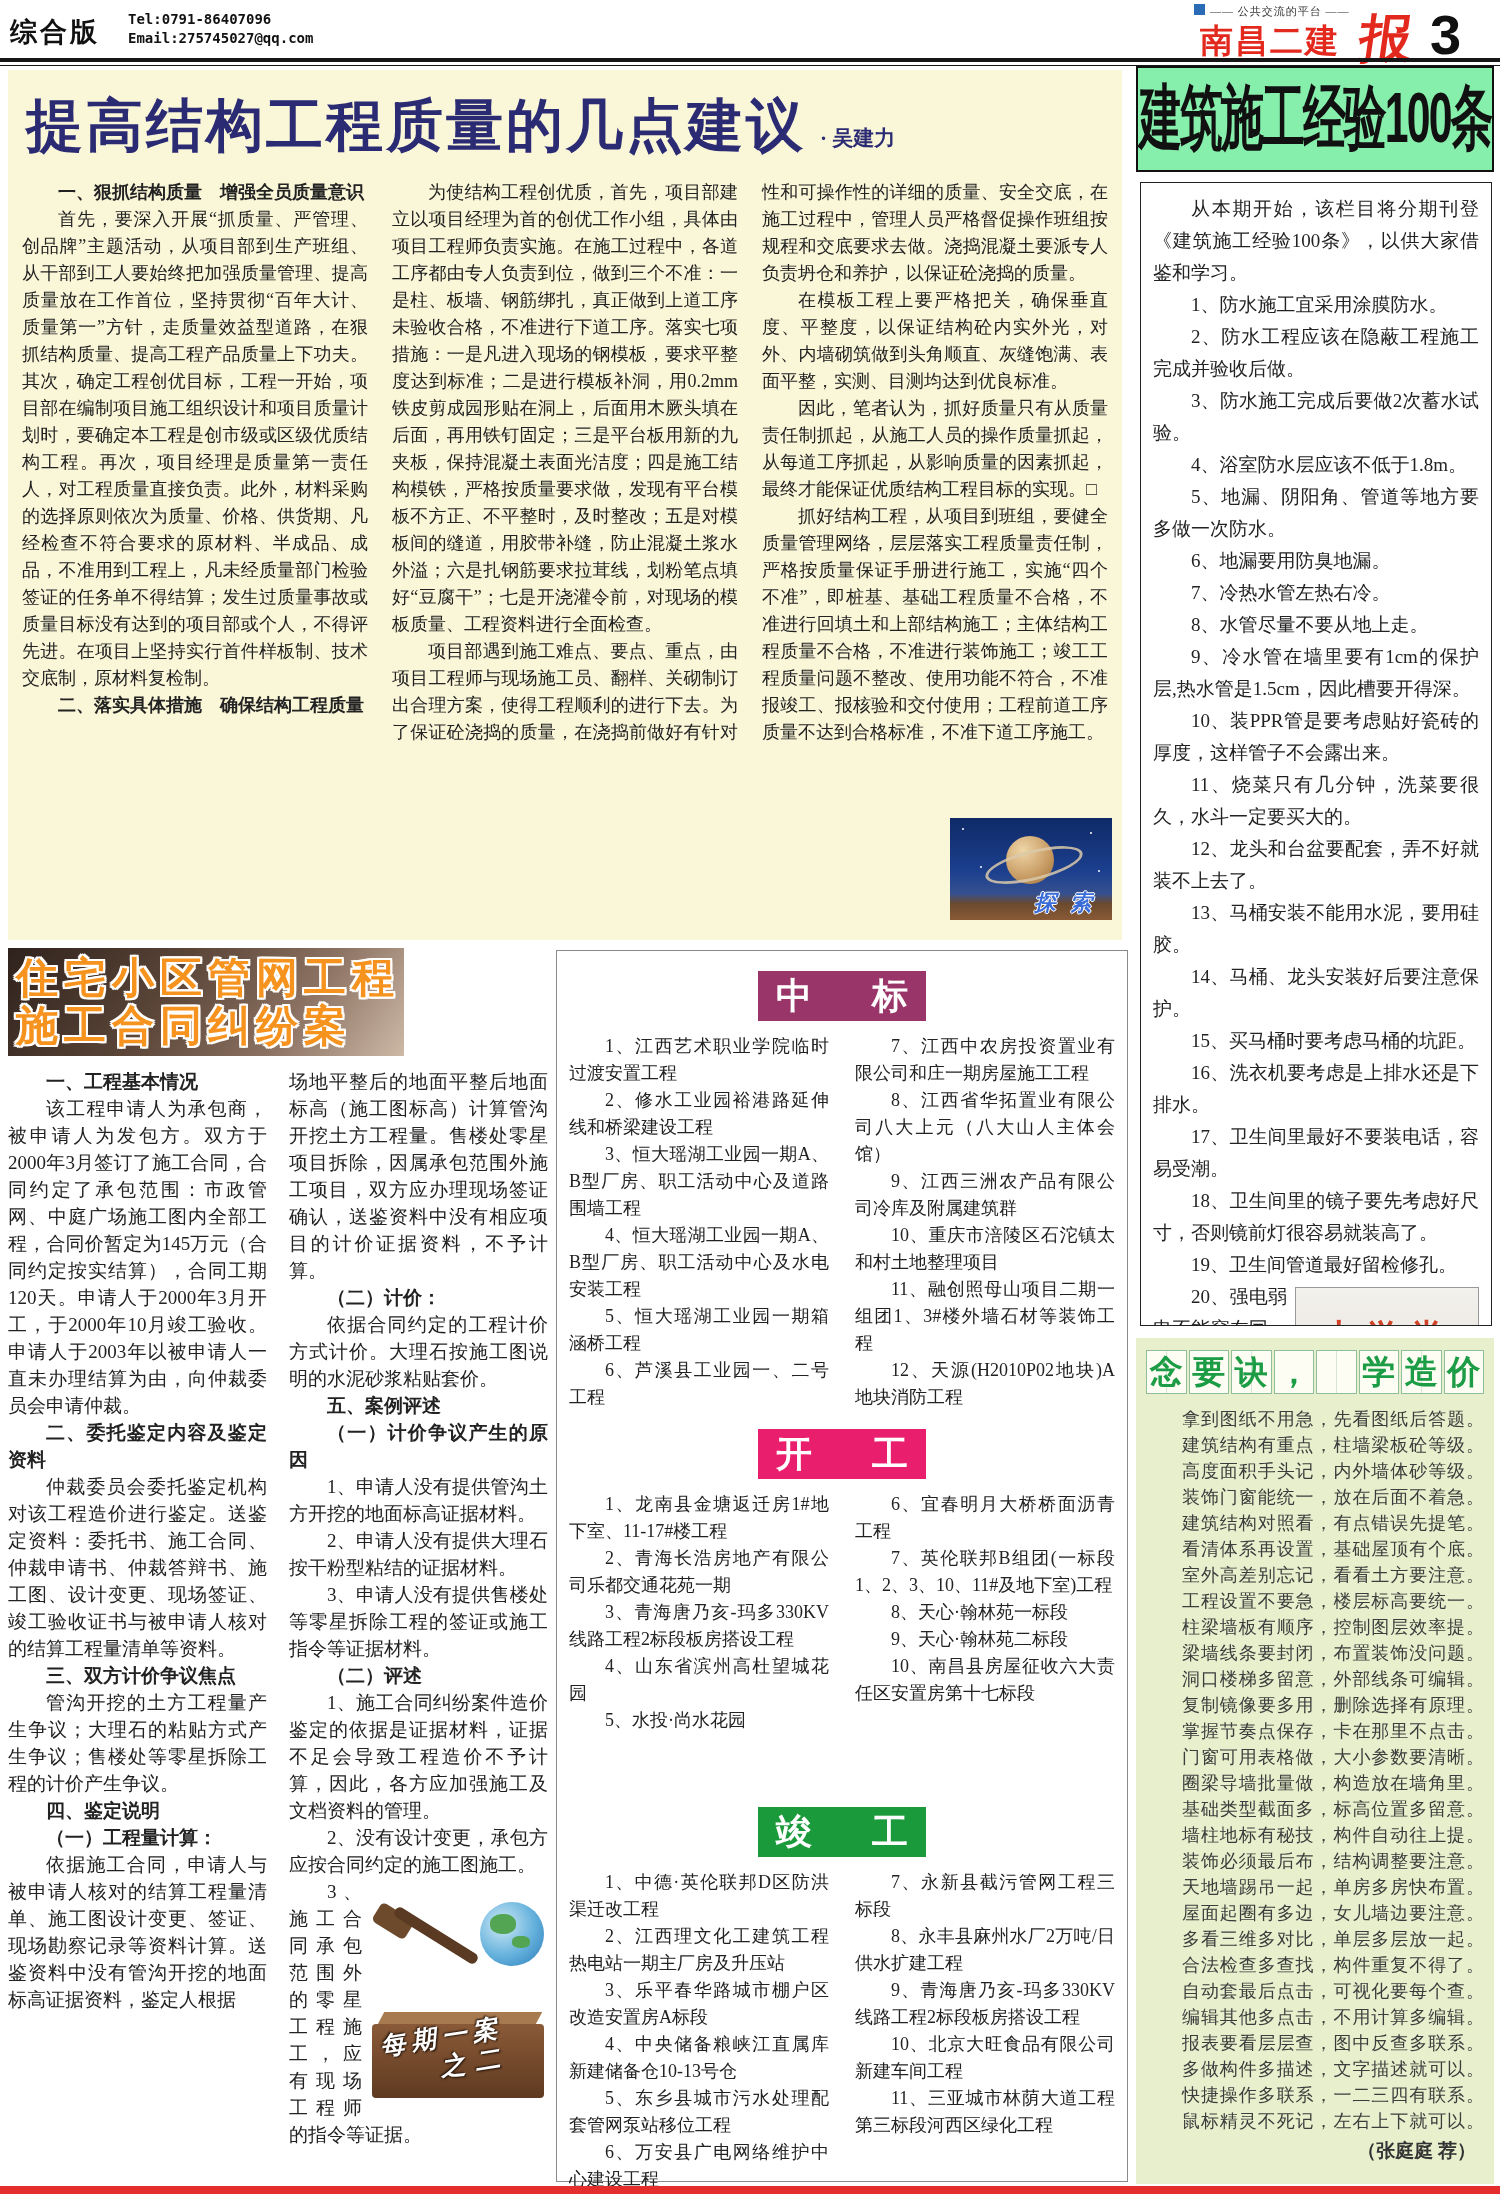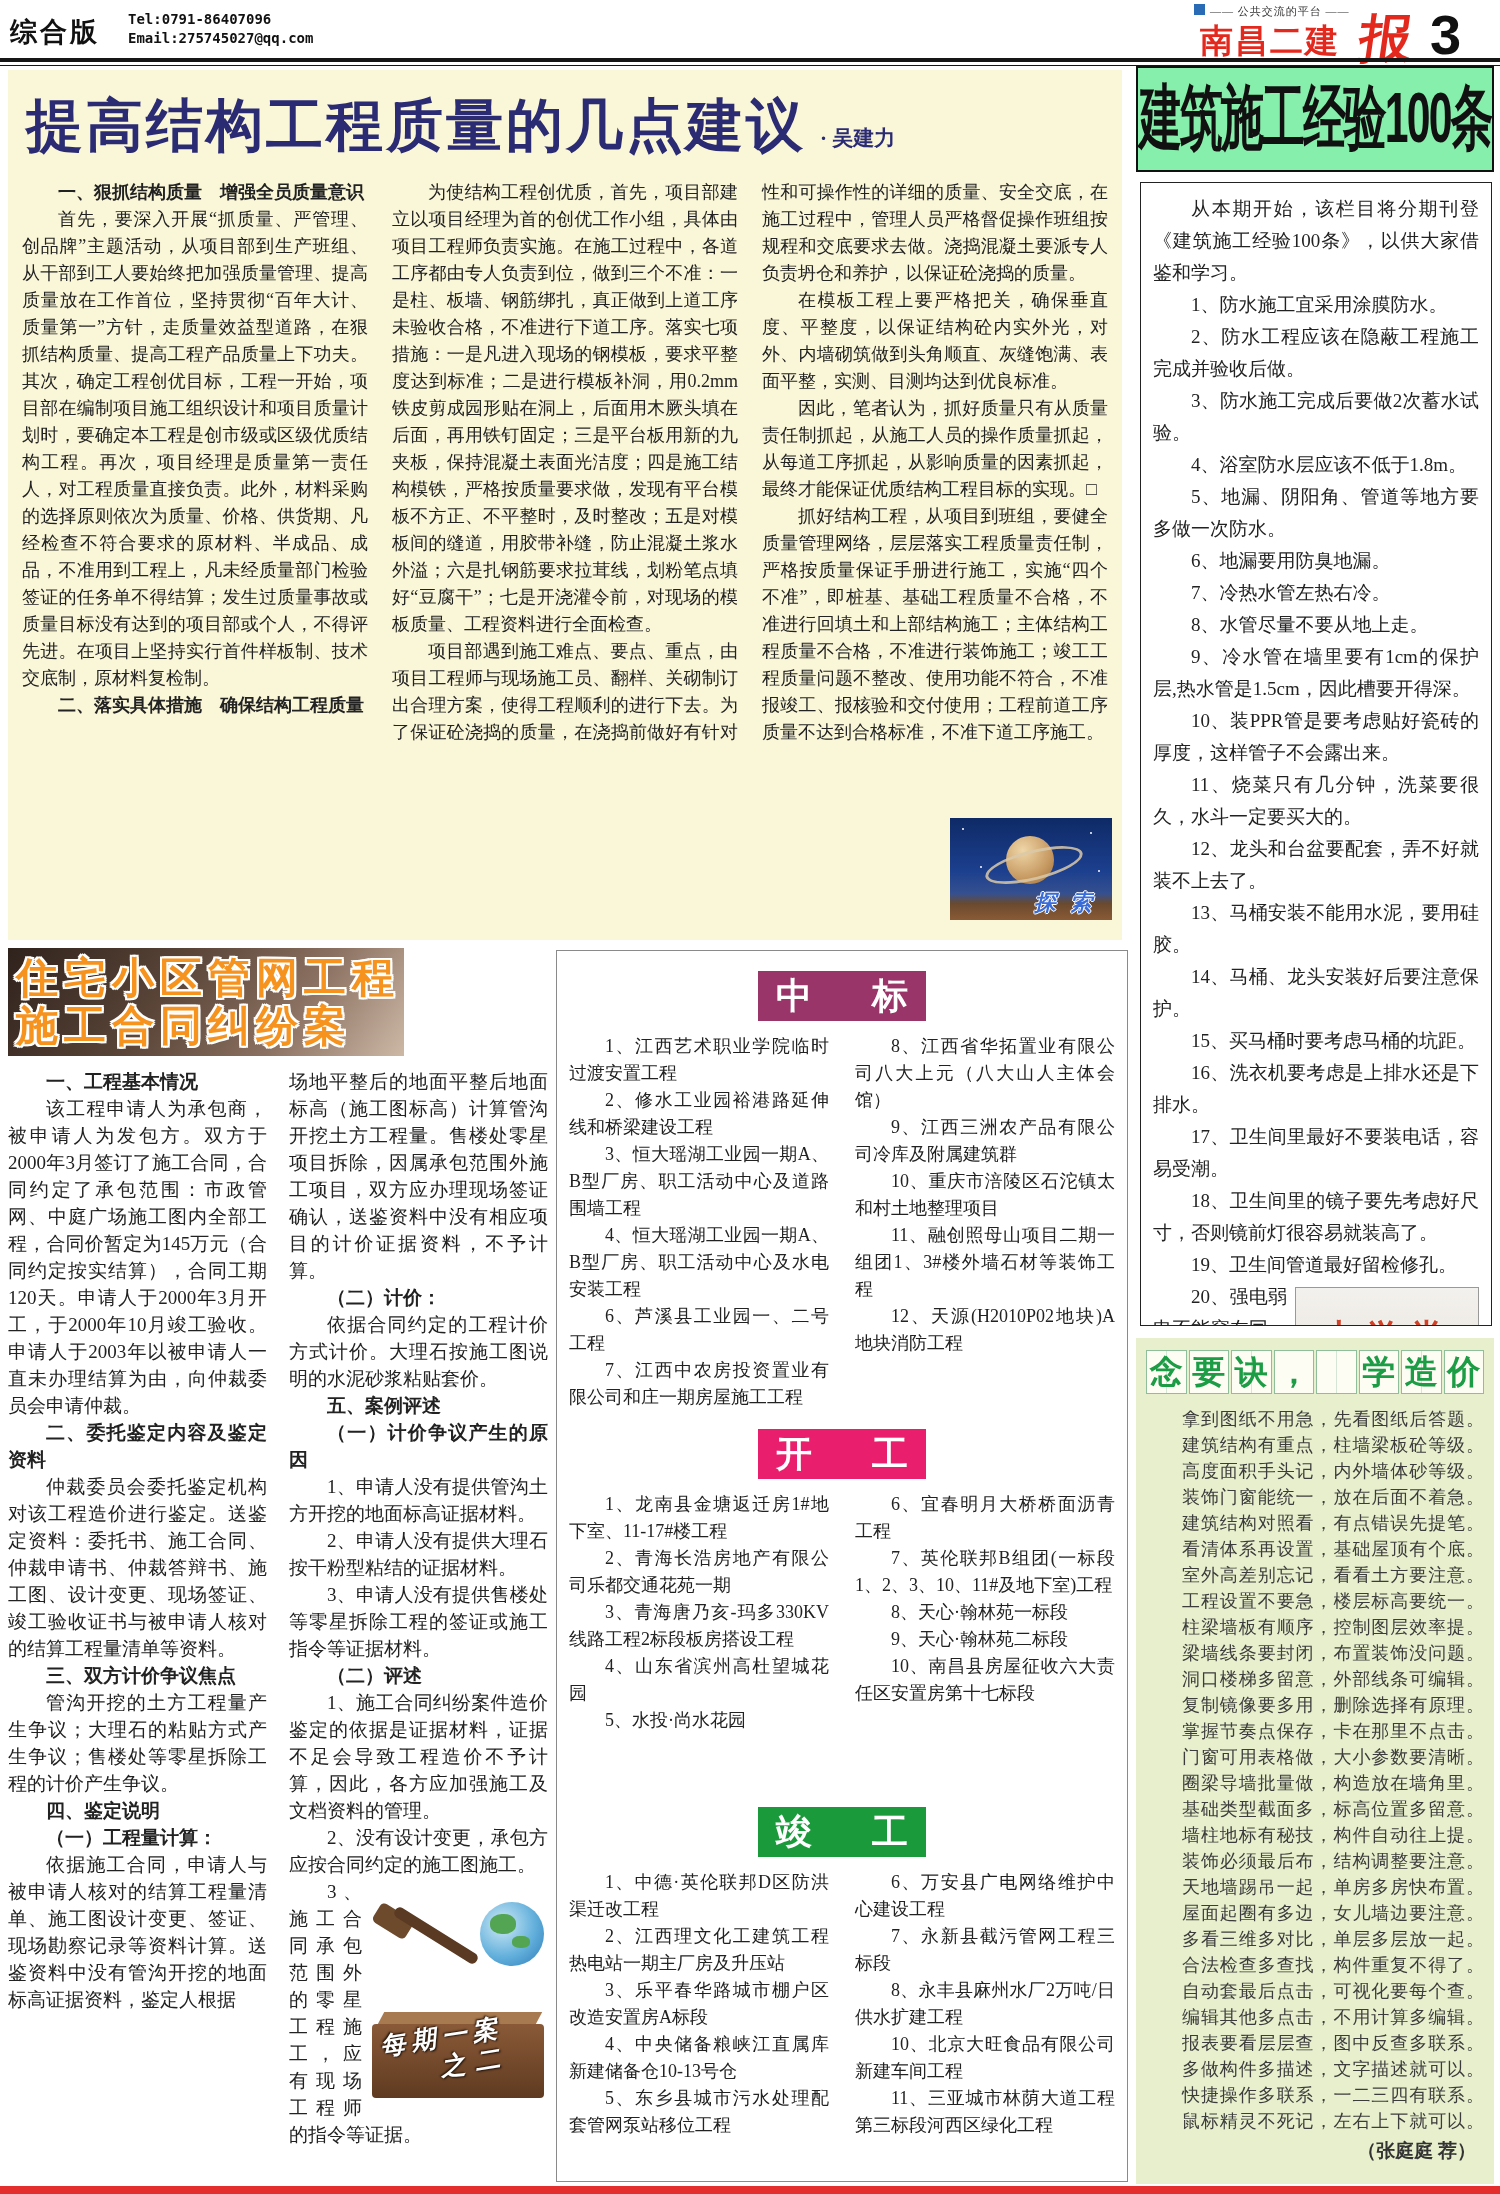--- a/index.html
+++ b/index.html
@@ -221,20 +221,21 @@
 
   <div class="panel">
     <div class="bar bar-won">
       <span>中标</span>
     </div>
     <div class="list list-won">
         <p class="f-p">1、江西艺术职业学院临时过渡安置工程</p>
         <p class="f-p">2、修水工业园裕港路延伸线和桥梁建设工程</p>
         <p class="f-p">3、恒大瑶湖工业园一期A、B型厂房、职工活动中心及道路围墙工程</p>
         <p class="f-p">4、恒大瑶湖工业园一期A、B型厂房、职工活动中心及水电安装工程</p>
+        <p class="f-p">5、恒大瑶湖工业园一期箱涵桥工程</p>
         <p class="f-p">6、芦溪县工业园一、二号工程</p>
         <p class="f-p">7、江西中农房投资置业有限公司和庄一期房屋施工工程</p>
         <p class="f-p">8、江西省华拓置业有限公司八大上元（八大山人主体会馆）</p>
         <p class="f-p">9、江西三洲农产品有限公司冷库及附属建筑群</p>
         <p class="f-p">10、重庆市涪陵区石沱镇太和村土地整理项目</p>
         <p class="f-p">11、融创照母山项目二期一组团1、3#楼外墙石材等装饰工程</p>
         <p class="f-p">12、天源(H2010P02地块)A地块消防工程</p>
       </div>
 
     <div class="bar bar-started">
@@ -258,20 +259,21 @@
     </div>
     <div class="list list-completed">
         <p class="f-p">1、中德·英伦联邦D区防洪渠迁改工程</p>
         <p class="f-p">2、江西理文化工建筑工程热电站一期主厂房及升压站</p>
         <p class="f-p">3、乐平春华路城市棚户区改造安置房A标段</p>
         <p class="f-p">4、中央储备粮峡江直属库新建储备仓10-13号仓</p>
         <p class="f-p">5、东乡县城市污水处理配套管网泵站移位工程</p>
         <p class="f-p">6、万安县广电网络维护中心建设工程</p>
         <p class="f-p">7、永新县截污管网工程三标段</p>
         <p class="f-p">8、永丰县麻州水厂2万吨/日供水扩建工程</p>
+        <p class="f-p">9、青海唐乃亥-玛多330KV线路工程2标段板房搭设工程</p>
         <p class="f-p">10、北京大旺食品有限公司新建车间工程</p>
         <p class="f-p">11、三亚城市林荫大道工程第三标段河西区绿化工程</p>
       </div>
   </div>
 
   <div class="exp-title">
     <span>建筑施工经验100条</span>
   </div>
   <div class="exp-body">
     <div>

